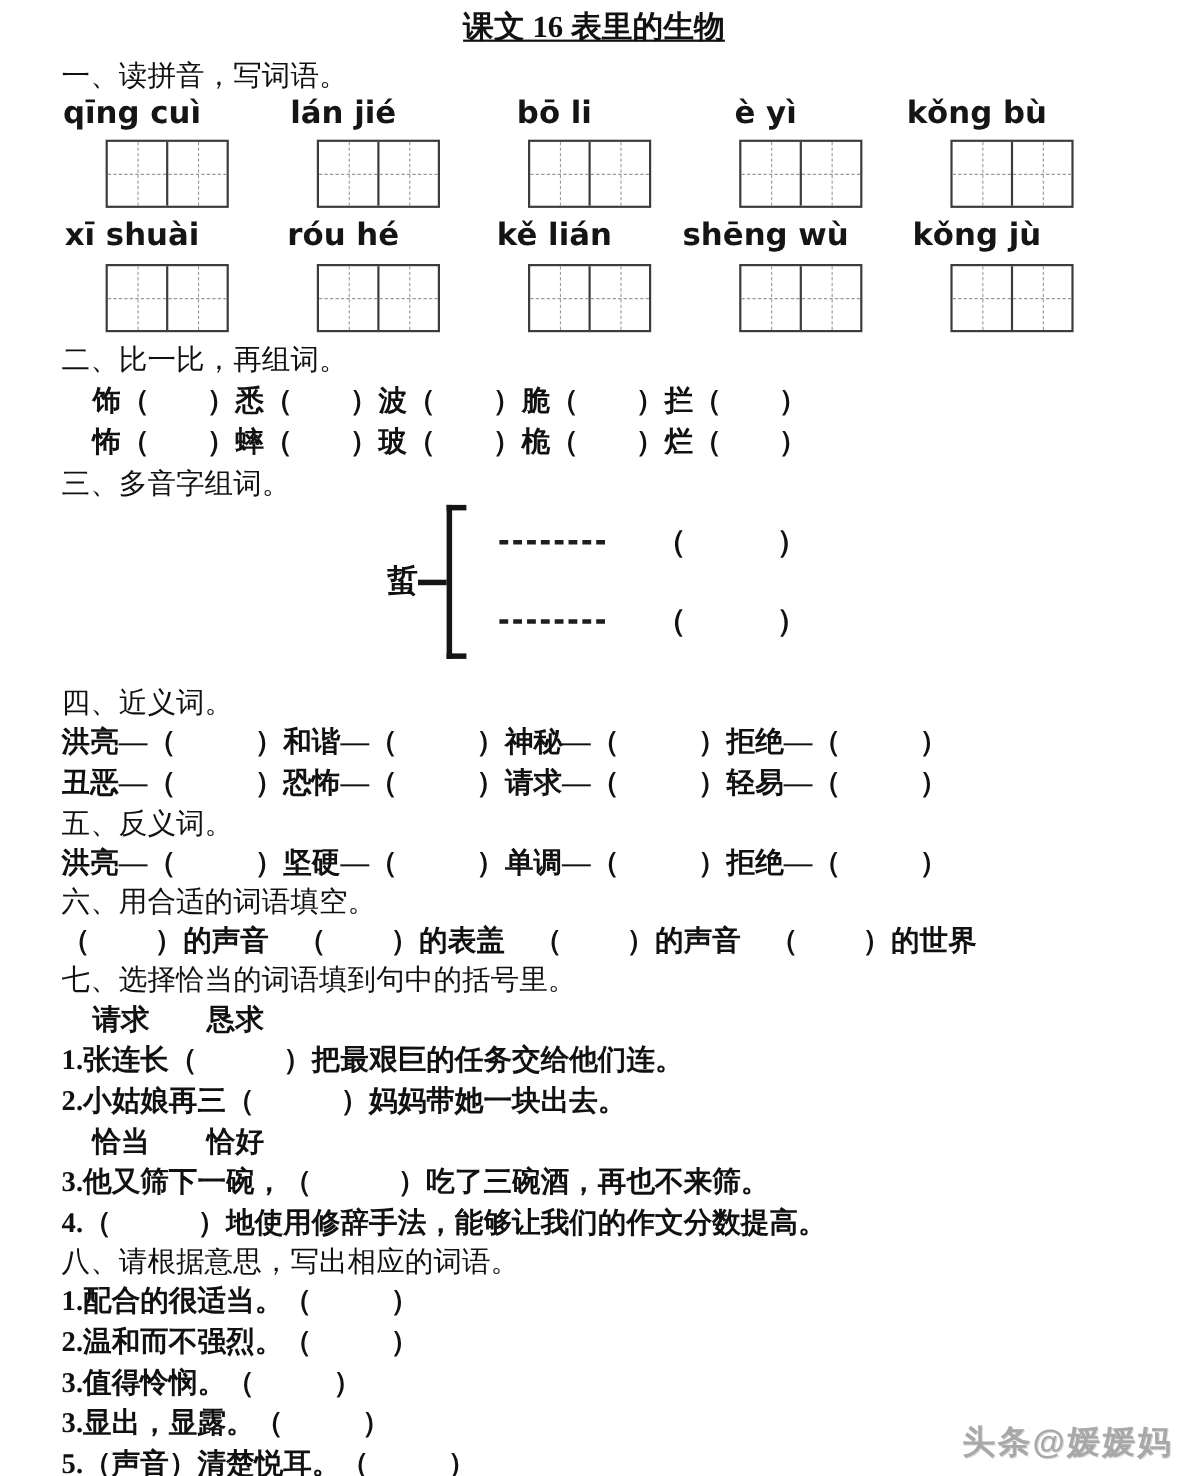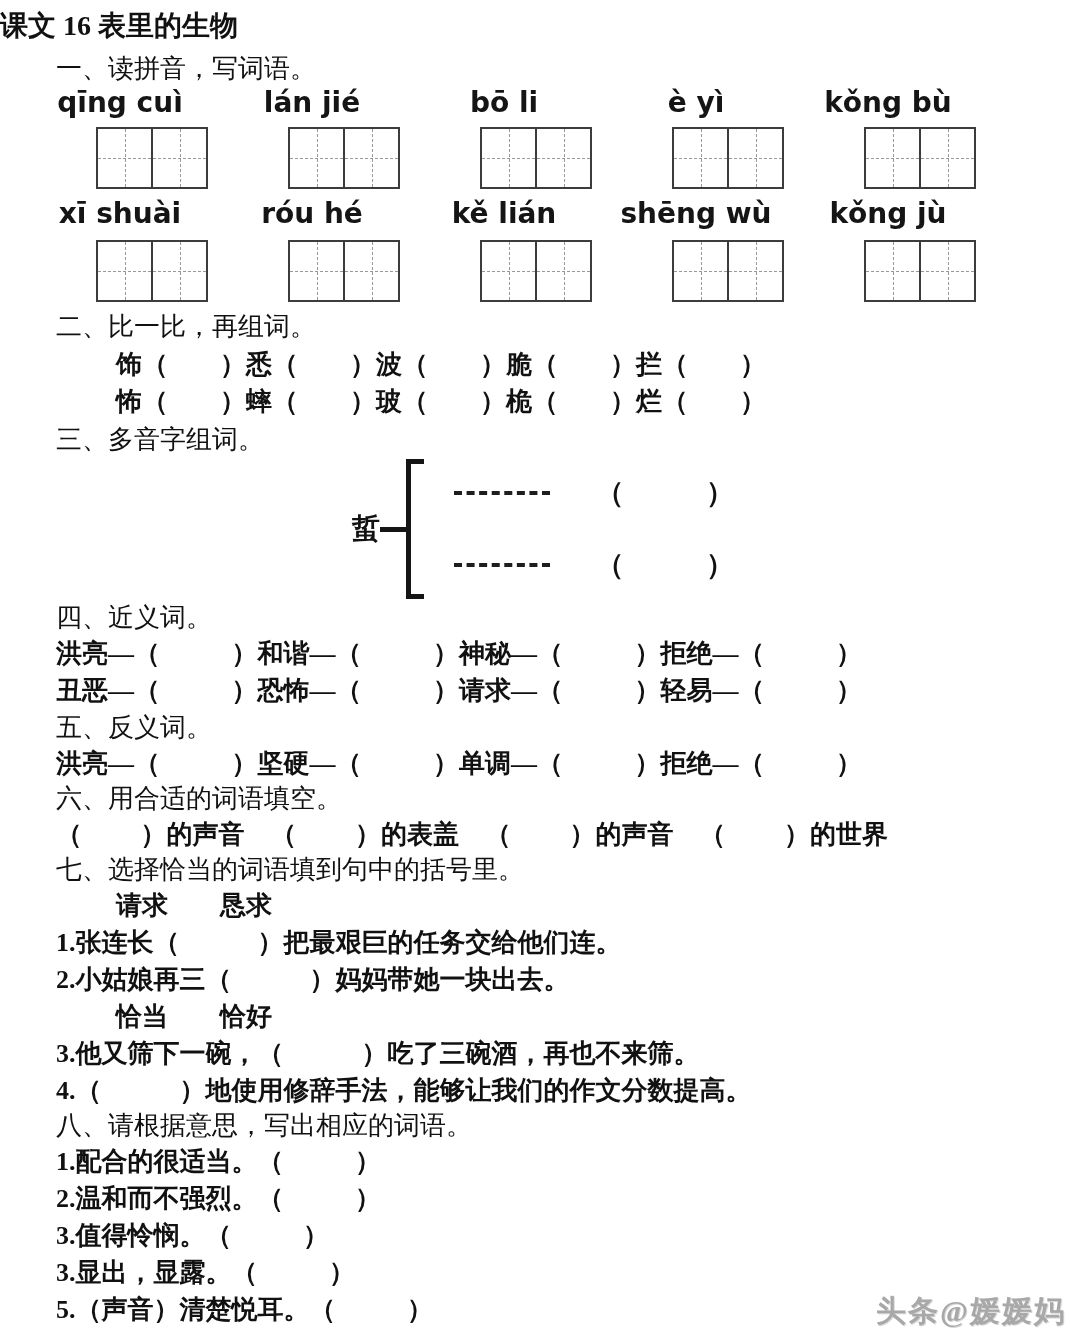--- a/index.html
+++ b/index.html
@@ -7,37 +7,39 @@
   .page {
     position:relative;
     width:1080px; height:1342px;
     background:#ffffff;
     overflow:hidden;
     color:#111;
     font-family:"Liberation Serif", serif;
     padding-top:8px;
   }
   .title {
+    text-align:center;
     font-size:28px; font-weight:700;
     line-height:36px;
     font-family:"Liberation Serif", serif;
+    text-decoration:underline;
   }
   .heading {
     font-size:26px; font-weight:400;
     line-height:34px;
     margin-left:56px;
     white-space:pre;
   }
   .bodyline {
     font-size:26px; font-weight:700;
     line-height:37px;
     margin-left:56px;
     white-space:pre;
   }
-  .indent { margin-left:116px; }
+  .indent { margin-left:84px; }
 
   
   .pin-row { display:flex; padding-left:24px; line-height:34px; }
   .pin-col {
     width:192px; text-align:center;
     font-family:"DejaVu Sans", sans-serif;
     font-weight:700; font-size:28px;
     color:#151515;
   }
   
@@ -56,21 +58,21 @@
   }
   .tianzi .cell { flex:1; position:relative; }
   .tianzi .cell + .cell { border-left:2px solid #3c3c3c; }
   .tianzi .cell::before {
     content:""; position:absolute; top:0; bottom:0; left:50%;
     border-left:1px dashed #999;
   }
 
   
   .mt2{margin-top:2px}.mt3{margin-top:3px}
-  .mt6{margin-top:2px}.mt7{margin-top:7px}.mt8{margin-top:8px}.mt9{margin-top:9px}
+  .mt6{margin-top:23px}.mt7{margin-top:7px}.mt8{margin-top:8px}.mt9{margin-top:9px}
 
   
   .duoyin-block {
     display:flex; align-items:center;
     height:140px;
     margin:2px 0 0 352px;
     font-weight:700;
   }
   .duoyin-char { font-size:28px; line-height:28px; }
   .connector { width:26px; height:5px; background:#151515; }
@@ -89,21 +91,21 @@
   }
   .paren { font-size:28px; }
   .paren-gap { display:inline-block; width:82px; }
 
   .watermark {
     position:absolute; right:14px; bottom:10px;
     font-size:30px; font-weight:700;
     color:#a8a8a8;
     letter-spacing:2px;
     text-shadow:1px 1px 0 #d8d8d8;
-    font-family:Liberation Serif, serif;
+    font-family:Liberation Sans, sans-serif;
     text-align:center;
   }
 </style>
 </head>
 <body>
 
 <div class="page">
 
   <div class="title">课文 16 表里的生物</div>
 

